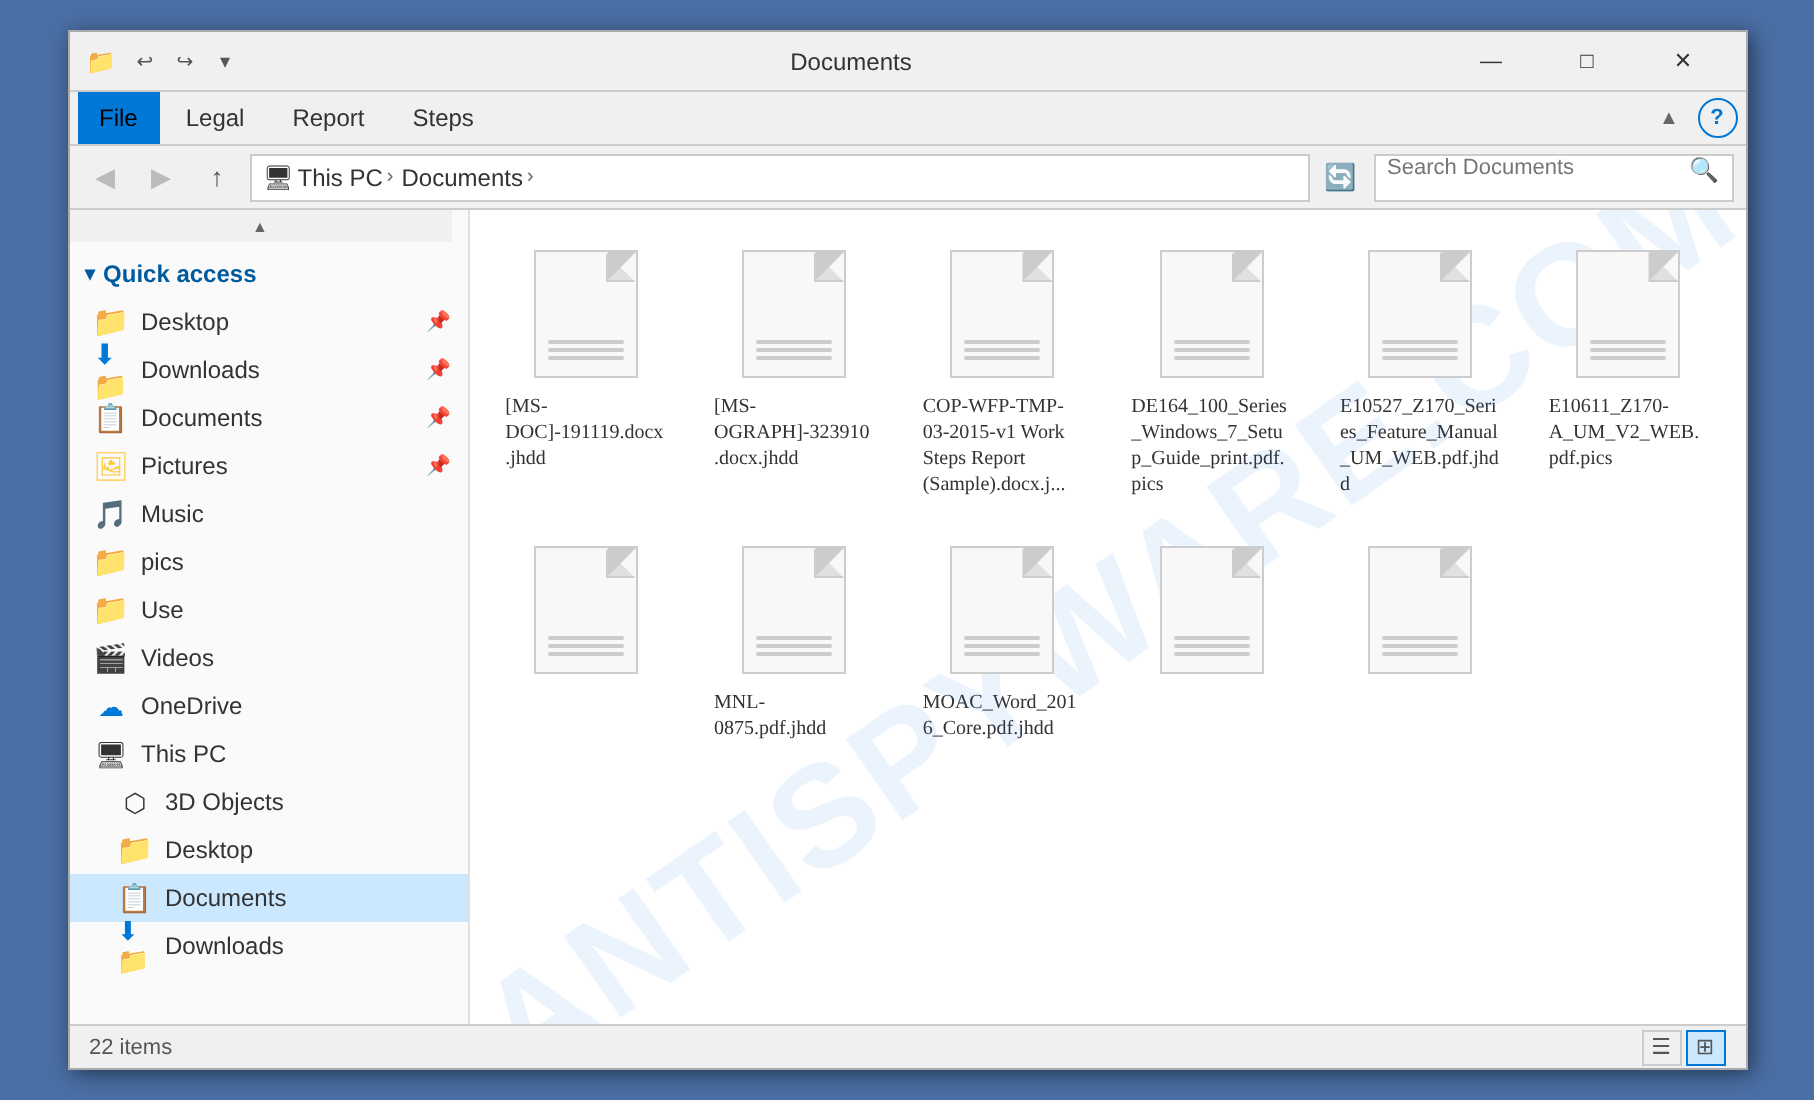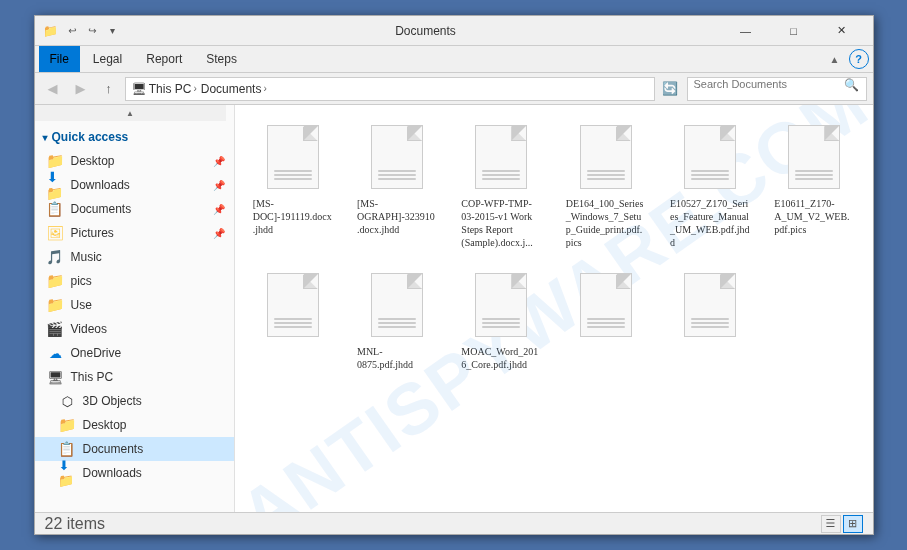--- a/index.html
+++ b/index.html
@@ -366,21 +366,21 @@
     .status-bar {
       height: 22px;
       background: #f0f0f0;
       border-top: 1px solid #ccc;
       display: flex;
       align-items: center;
       padding: 0 10px;
       gap: 8px;
     }
     .status-text {
-      font-size: 16px;
+      font-size: 11px;
       color: #555;
       flex: 1;
     }
     .status-view-btns {
       display: flex;
       gap: 2px;
     }
     .view-btn {
       width: 20px; height: 18px;
       border: 1px solid #ccc;

